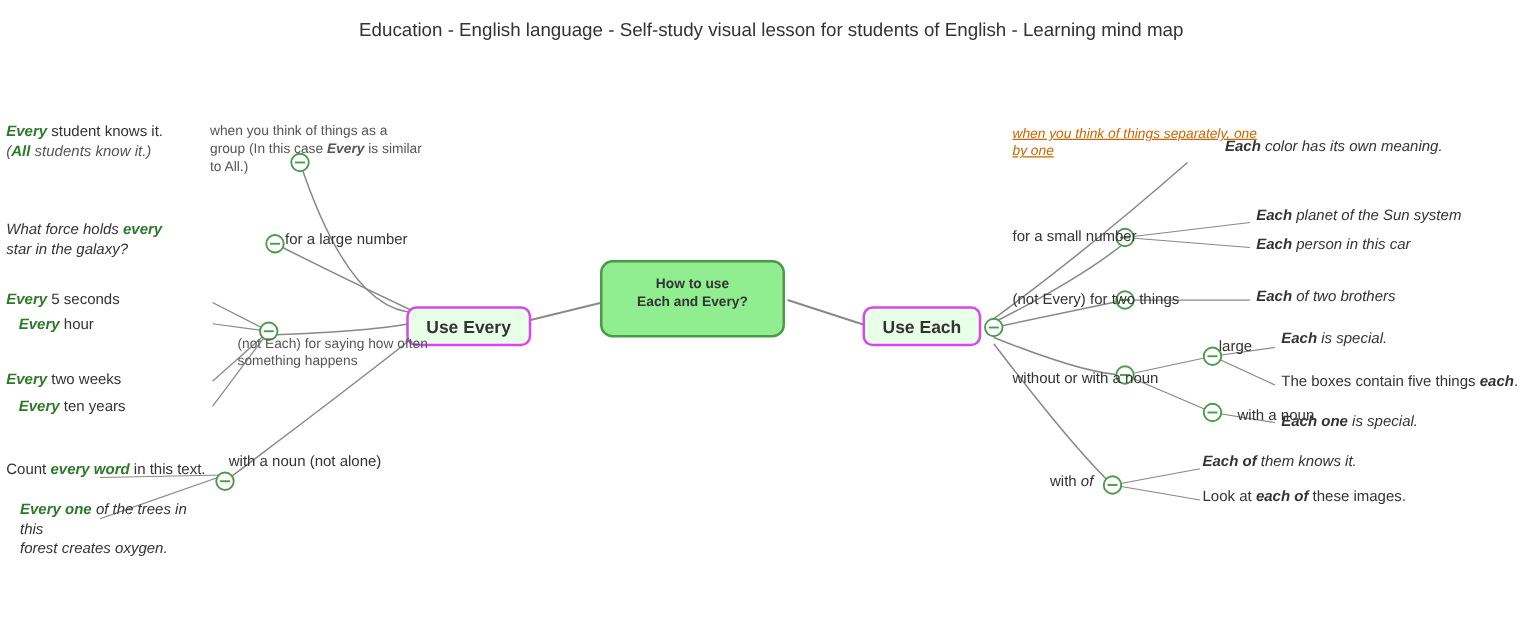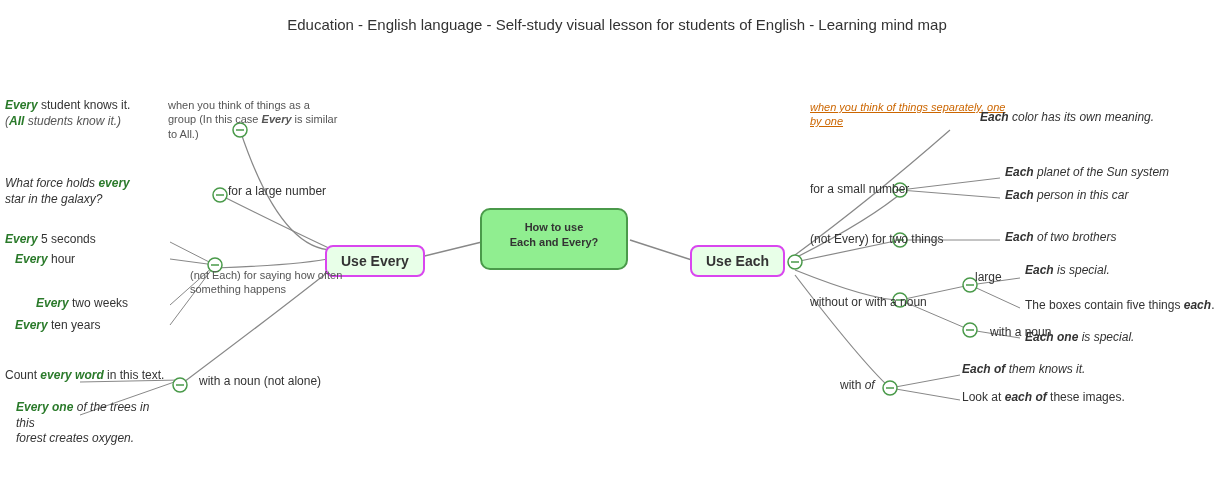--- a/index.html
+++ b/index.html
@@ -176,29 +176,29 @@
 </div>
 
 <div class="node-label" style="left:5px;top:232px;">
   <span class="italic-green">Every</span> 5 seconds
 </div>
 
 <div class="node-label" style="left:15px;top:252px;">
   <span class="italic-green">Every</span> hour
 </div>
 
-<div class="node-label" style="left:5px;top:296px;margin-left:31px;">
+<div class="node-label" style="left:5px;top:296px;">
   <span class="italic-green">Every</span> two weeks
 </div>
 
 <div class="node-label" style="left:15px;top:318px;">
   <span class="italic-green">Every</span> ten years
 </div>
 
-<div class="node-label" style="left:183px;top:374px;margin-left:16px;">
+<div class="node-label" style="left:183px;top:362px;">
   with a noun (not alone)
 </div>
 <div class="node-label" style="left:5px;top:368px;">
   Count <span class="italic-green">every word</span> in this text.
 </div>
 <div class="node-label" style="left:16px;top:400px;max-width:155px;font-style:italic;">
   <span class="italic-green">Every one</span> of the trees in this<br>forest creates oxygen.
 </div>
 
 <div class="node-label small-note" style="left:810px;top:100px;max-width:200px;">

